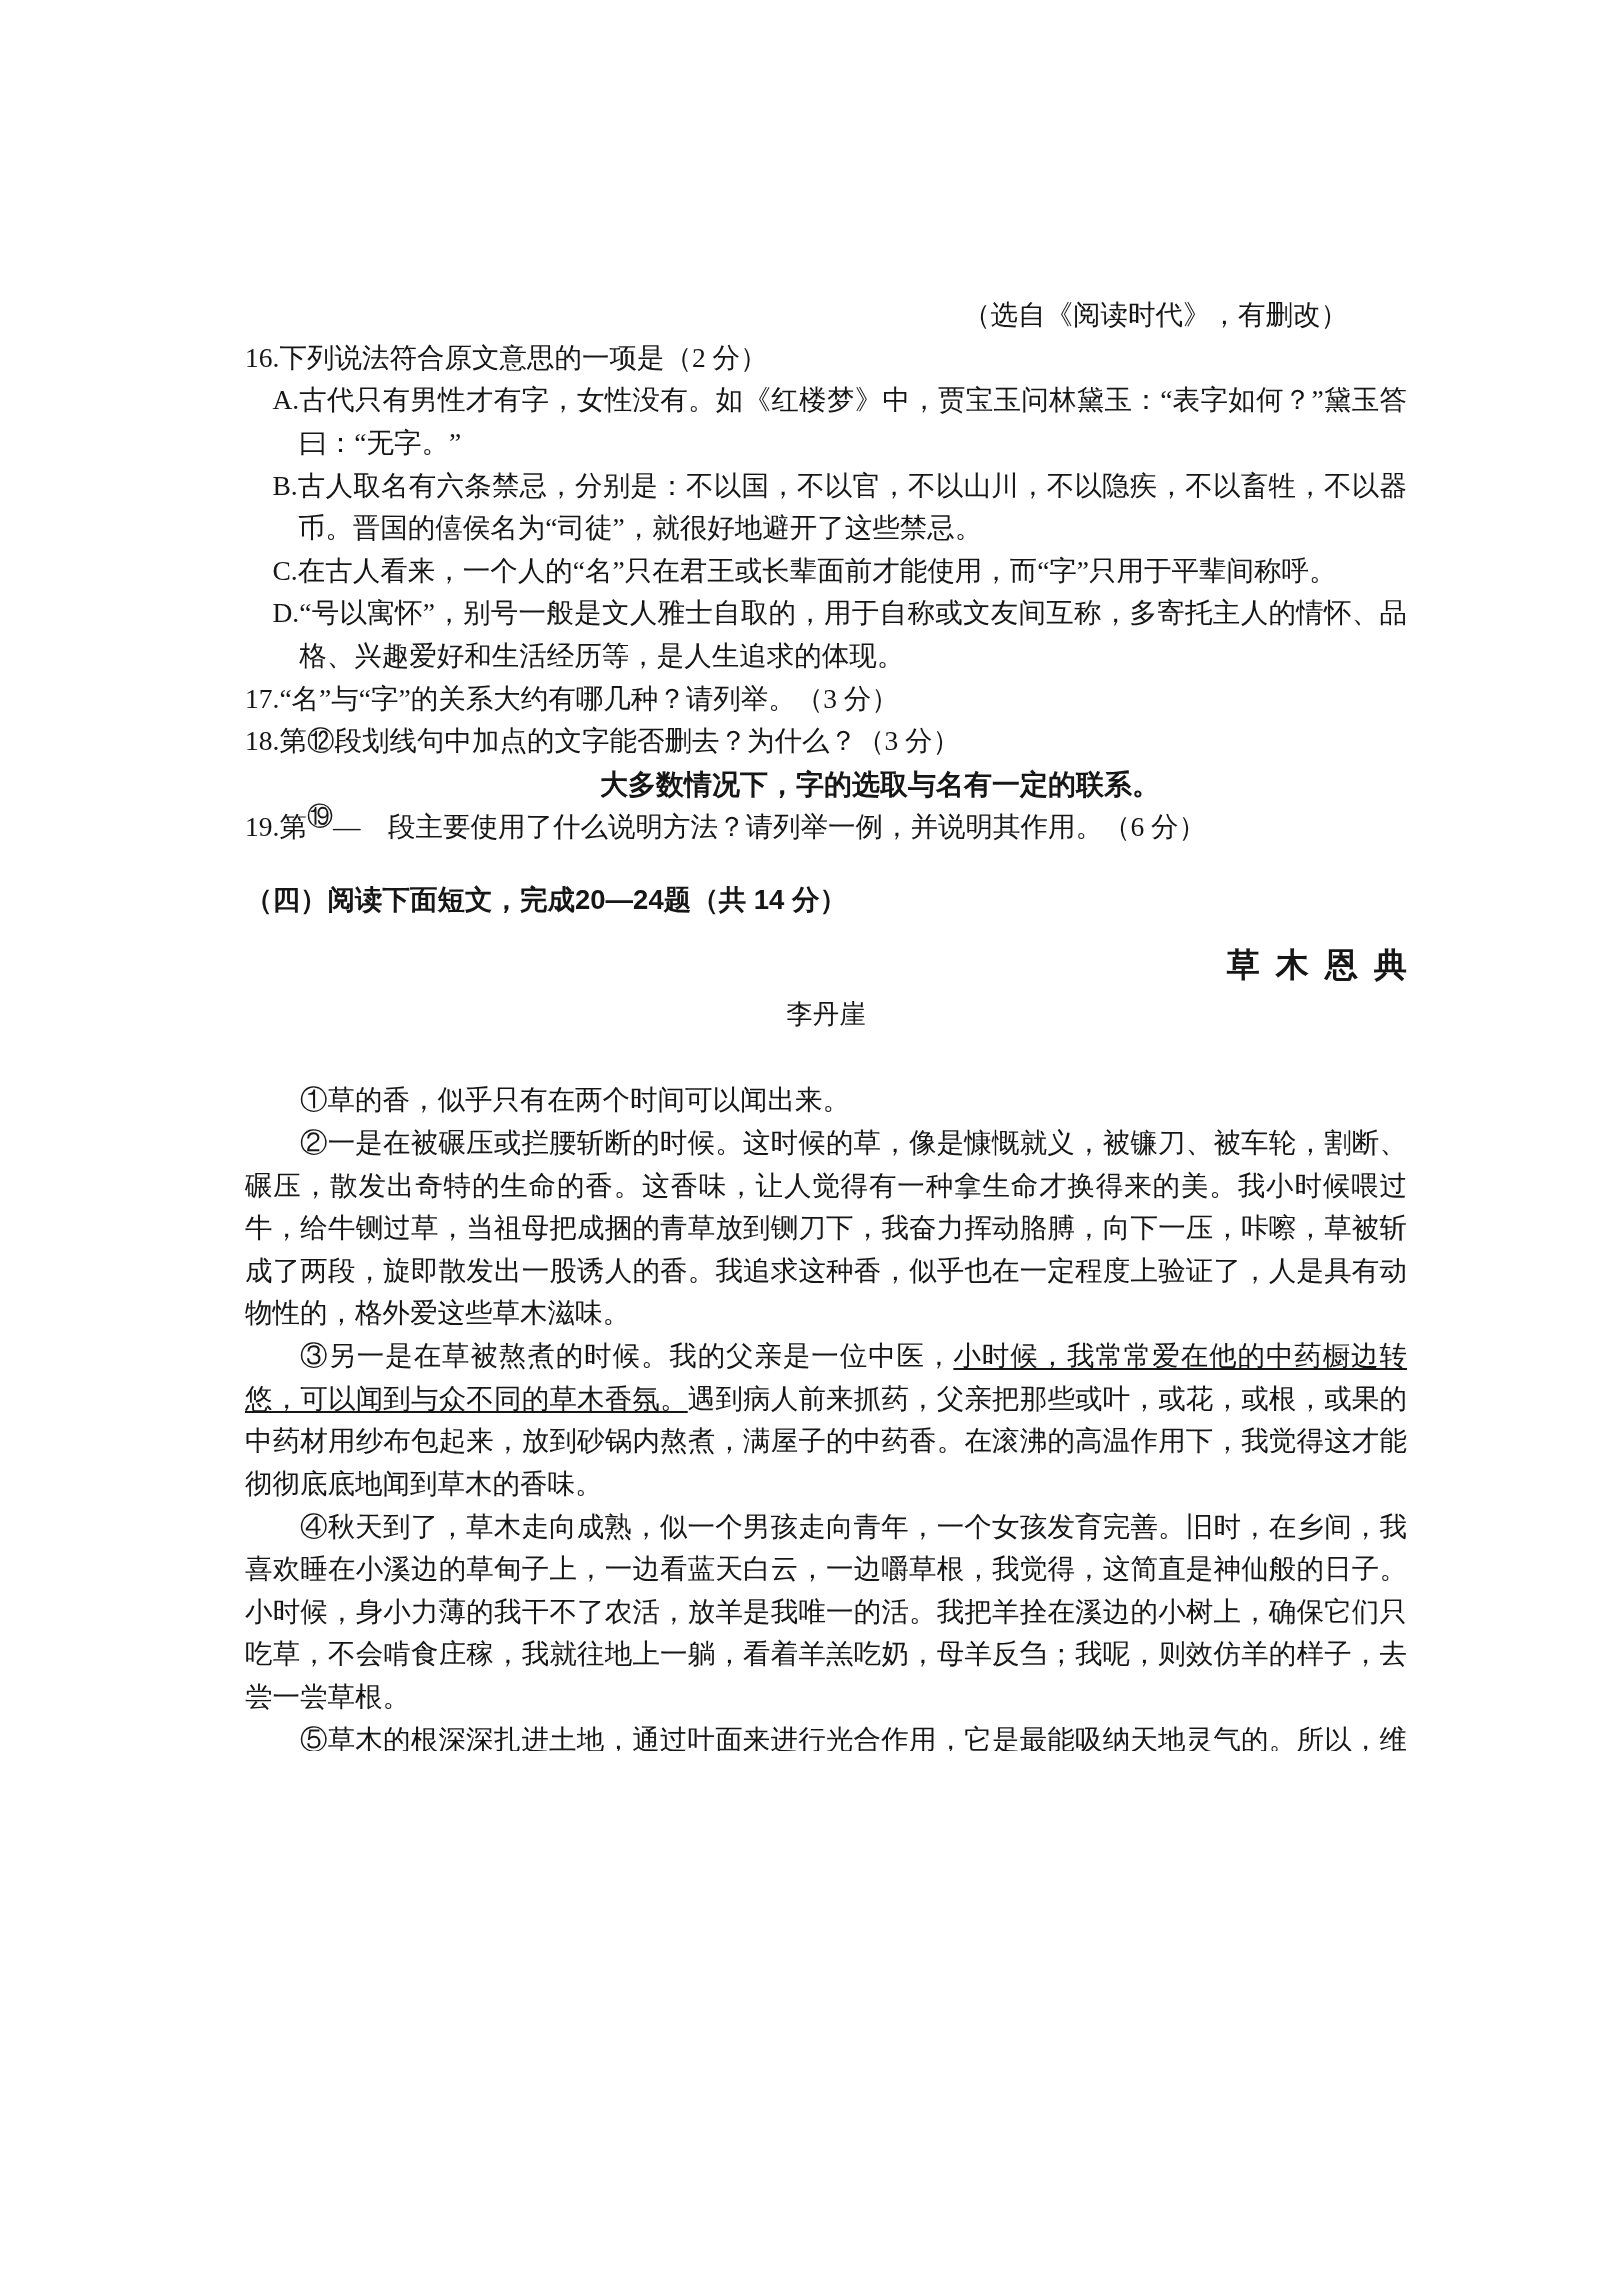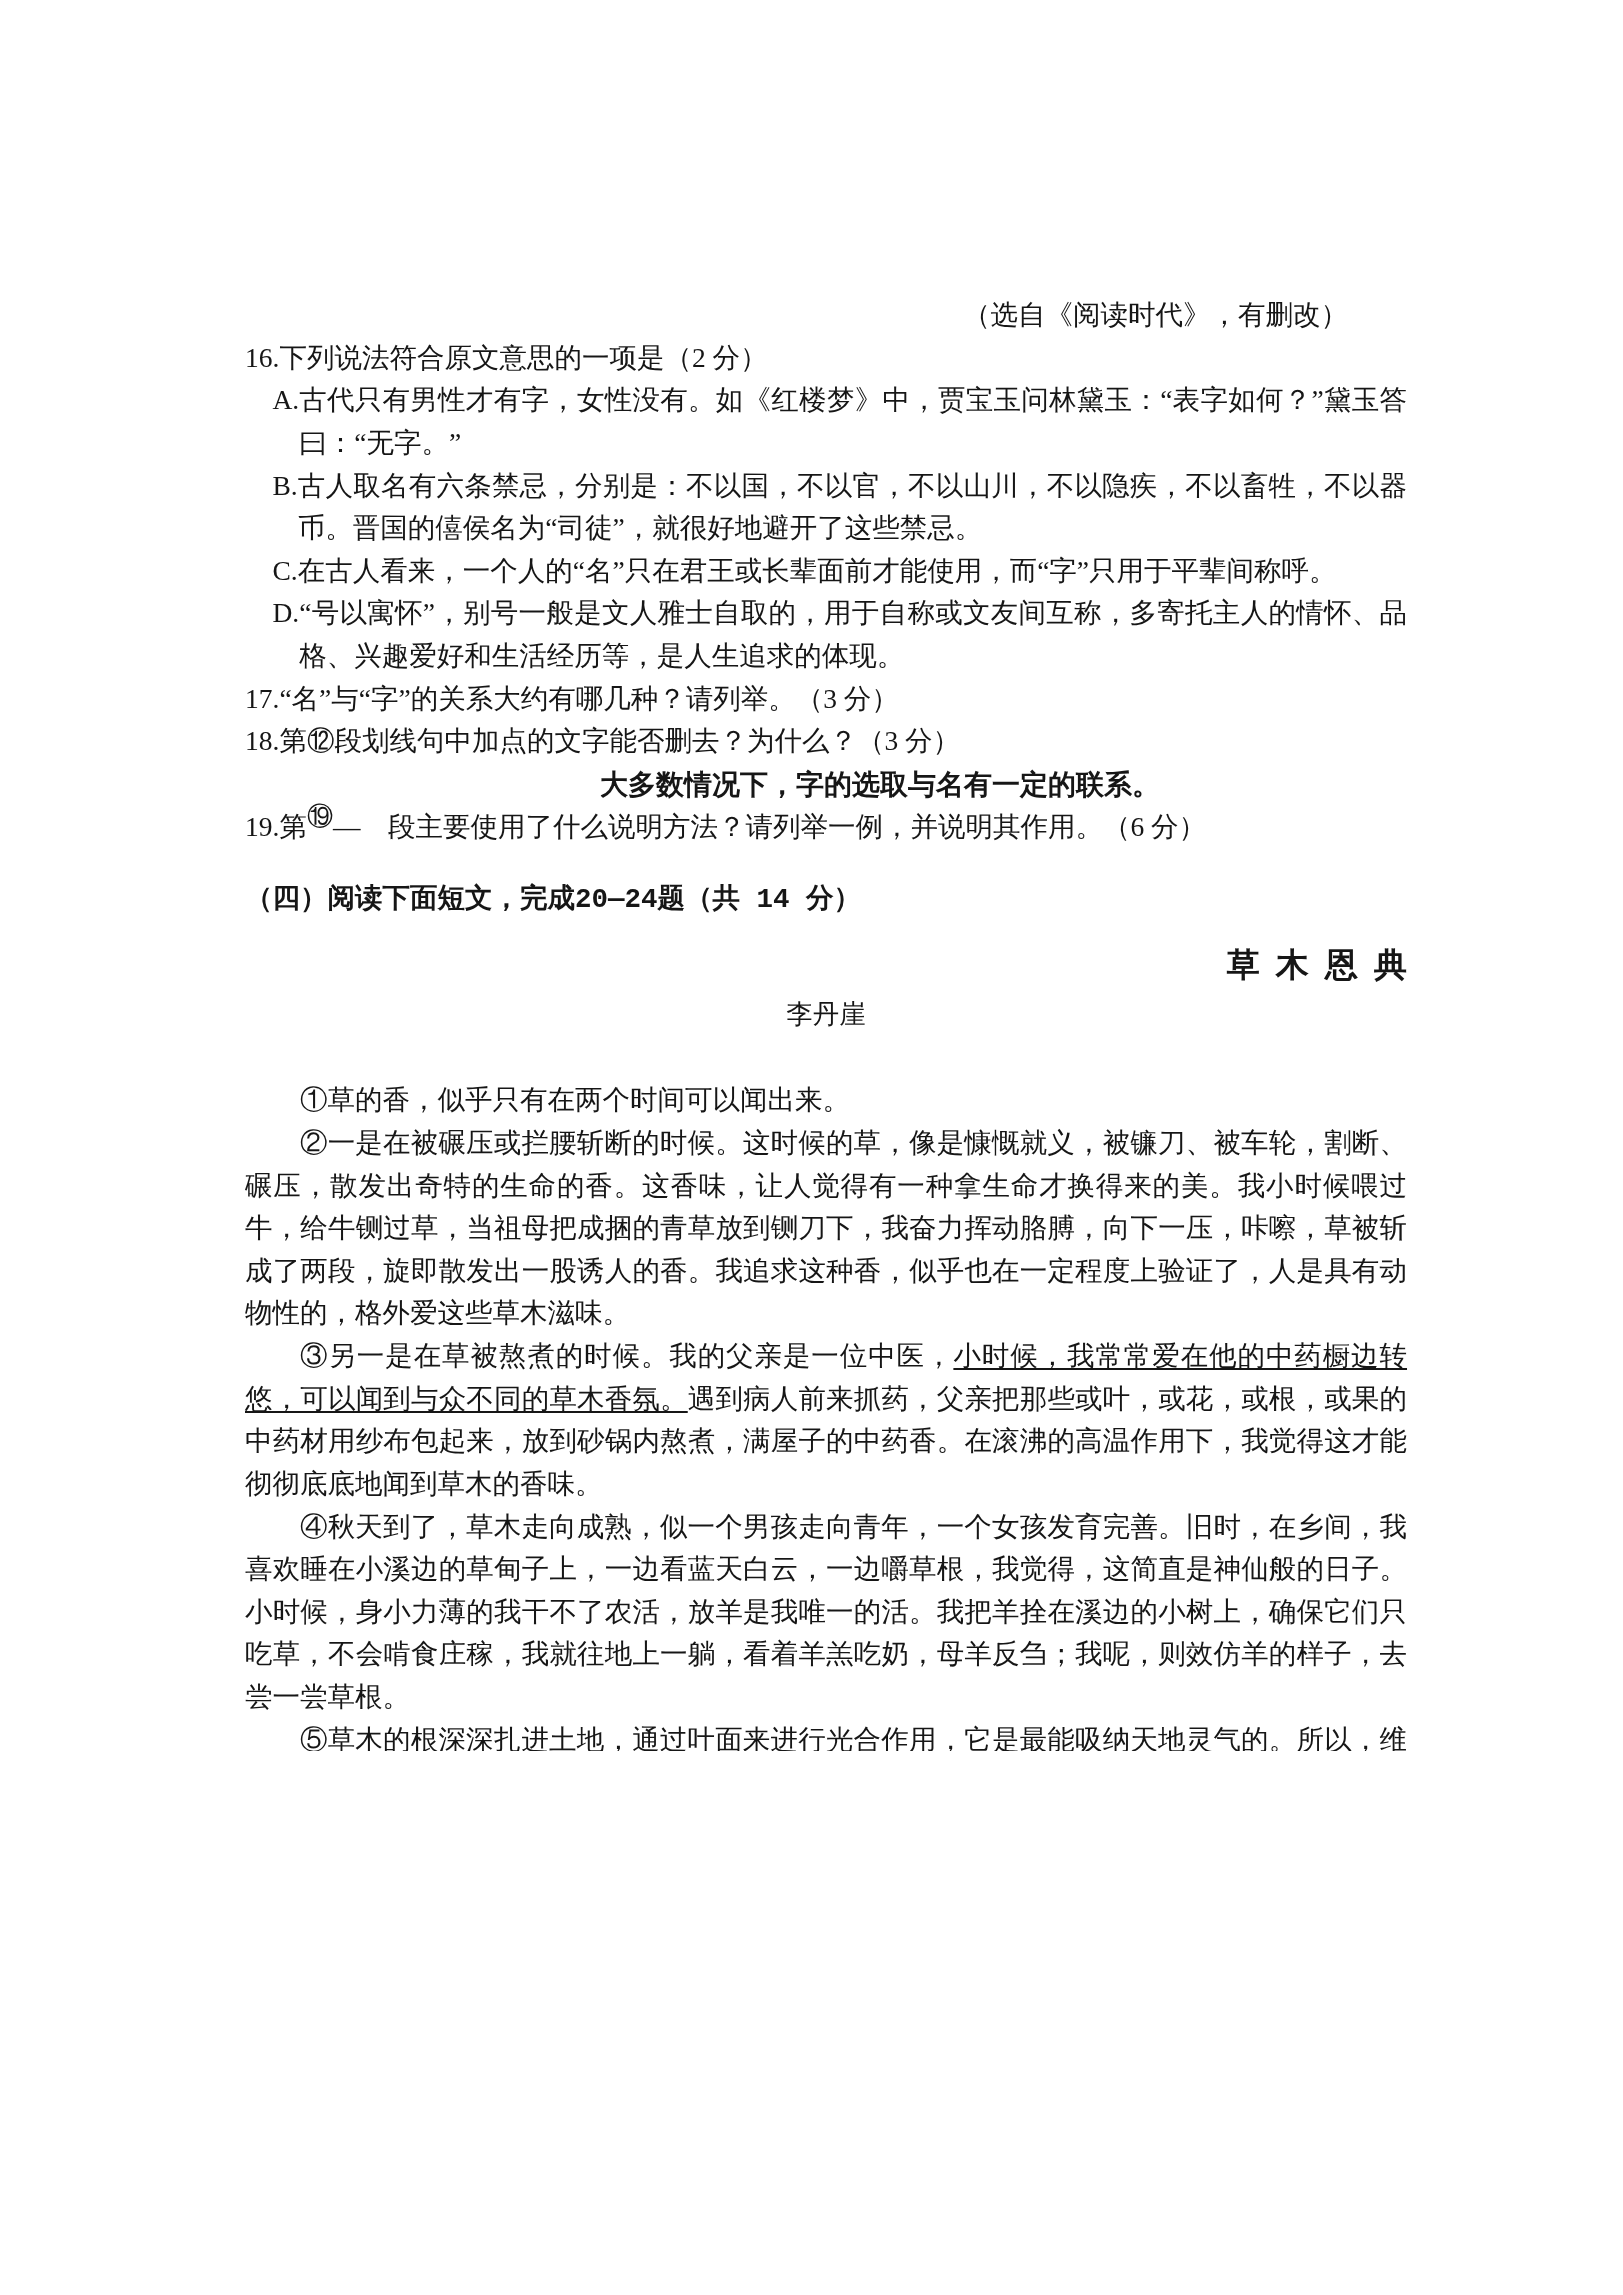--- a/index.html
+++ b/index.html
@@ -25,21 +25,21 @@
   .quote-line {
     margin-left: 108px;
     font-family: "Liberation Sans", "DejaVu Sans", sans-serif;
     font-weight: 700;
     font-size: 28px;
     text-align: center;
   }
   .sup-circ { display: inline-block; transform: translateY(-0.42em); font-size: 0.95em; }
   .section-heading {
     margin-top: 30px;
-    font-family: Liberation Mono, monospace;
+    font-family: Liberation Sans, sans-serif;
     font-weight: 700;
   }
   .essay-title {
     margin-top: 17.7px;
     text-align: right;
     font-family: "Liberation Sans", "DejaVu Sans", sans-serif;
     font-weight: 700;
     font-size: 33px;
     word-spacing: 6.9px;
   }

